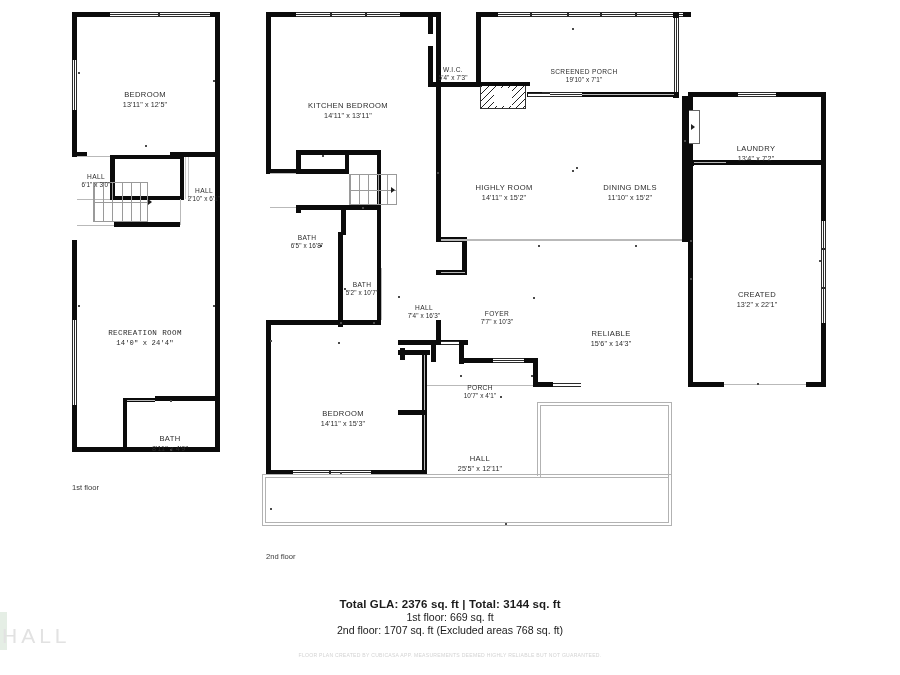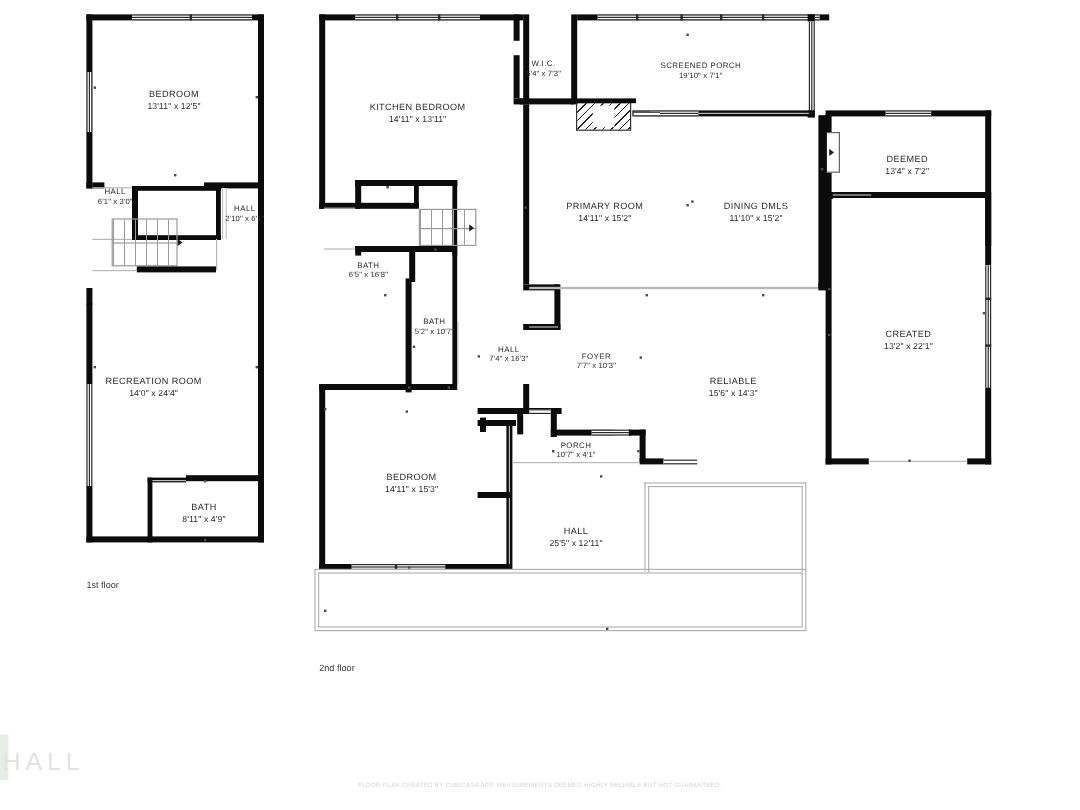--- a/index.html
+++ b/index.html
@@ -52,20 +52,21 @@
     text-align: center;
     color: #2b2b2b;
     line-height: 1.28;
     white-space: nowrap;
     transform: translateX(-50%);
   }
   .room .nm {
     display: block;
     font-size: 7.6px;
     letter-spacing: 0.35px;
+    margin-top: 16px;
   }
   .room .dm {
     display: block;
     font-size: 7.2px;
     letter-spacing: 0.1px;
   }
   .room.sm .nm { font-size: 6.6px; }
   .room.sm .dm { font-size: 6.4px; }
   
   .floorcap {
@@ -224,21 +225,21 @@
       <span class="dm">13'11" x 12'5"</span>
     </div>
     <div class="room sm" style="left:96px; top:157px;">
       <span class="nm">HALL</span>
       <span class="dm">6'1" x 3'0"</span>
     </div>
     <div class="room sm" style="left:204px; top:171px;">
       <span class="nm">HALL</span>
       <span class="dm">2'10" x 6'1"</span>
     </div>
-    <div class="room" style="left:128px; top:313px;">
+    <div class="room" style="left:145px; top:313px;font-family:Liberation Mono, monospace;">
       <span class="nm">RECREATION ROOM</span>
       <span class="dm">14'0" x 24'4"</span>
     </div>
     <div class="room" style="left:170px; top:418px;">
       <span class="nm">BATH</span>
       <span class="dm">8'11" x 4'9"</span>
     </div>
 
     <div class="floorcap" style="left:72px; top:483px;">1st floor</div>
   </div>
@@ -407,25 +408,25 @@
     </div>
     <div class="room sm" style="left:453px; top:50px;">
       <span class="nm">W.I.C.</span>
       <span class="dm">5'4" x 7'3"</span>
     </div>
     <div class="room sm" style="left:584px; top:52px;">
       <span class="nm">SCREENED PORCH</span>
       <span class="dm">19'10" x 7'1"</span>
     </div>
     <div class="room" style="left:756px; top:128px;">
-      <span class="nm">DEEMED</span>
+      <span class="nm">LAUNDRY</span>
       <span class="dm">13'4" x 7'2"</span>
     </div>
     <div class="room" style="left:504px; top:167px;">
-      <span class="nm">PRIMARY ROOM</span>
+      <span class="nm">HIGHLY ROOM</span>
       <span class="dm">14'11" x 15'2"</span>
     </div>
     <div class="room" style="left:630px; top:167px;">
       <span class="nm">DINING DMLS</span>
       <span class="dm">11'10" x 15'2"</span>
     </div>
     <div class="room" style="left:757px; top:274px;">
       <span class="nm">CREATED</span>
       <span class="dm">13'2" x 22'1"</span>
     </div>
@@ -458,18 +459,23 @@
       <span class="dm">10'7" x 4'1"</span>
     </div>
     <div class="room" style="left:480px; top:438px;">
       <span class="nm">HALL</span>
       <span class="dm">25'5" x 12'11"</span>
     </div>
 
     <div class="floorcap" style="left:266px; top:552px;">2nd floor</div>
   </div>
 
+  <div id="summary">
+    <div class="l1">Total GLA: 2376 sq. ft | Total: 3144 sq. ft</div>
+    <div class="l2">1st floor: 669 sq. ft</div>
+    <div class="l3">2nd floor: 1707 sq. ft (Excluded areas 768 sq. ft)</div>
+  </div>
   <div id="disclaimer">FLOOR PLAN CREATED BY CUBICASA APP. MEASUREMENTS DEEMED HIGHLY RELIABLE BUT NOT GUARANTEED.</div>
 
   <div id="wmbar"></div>
   <div id="watermark">HALL</div>
 
 </div>
 
 </body></html>

